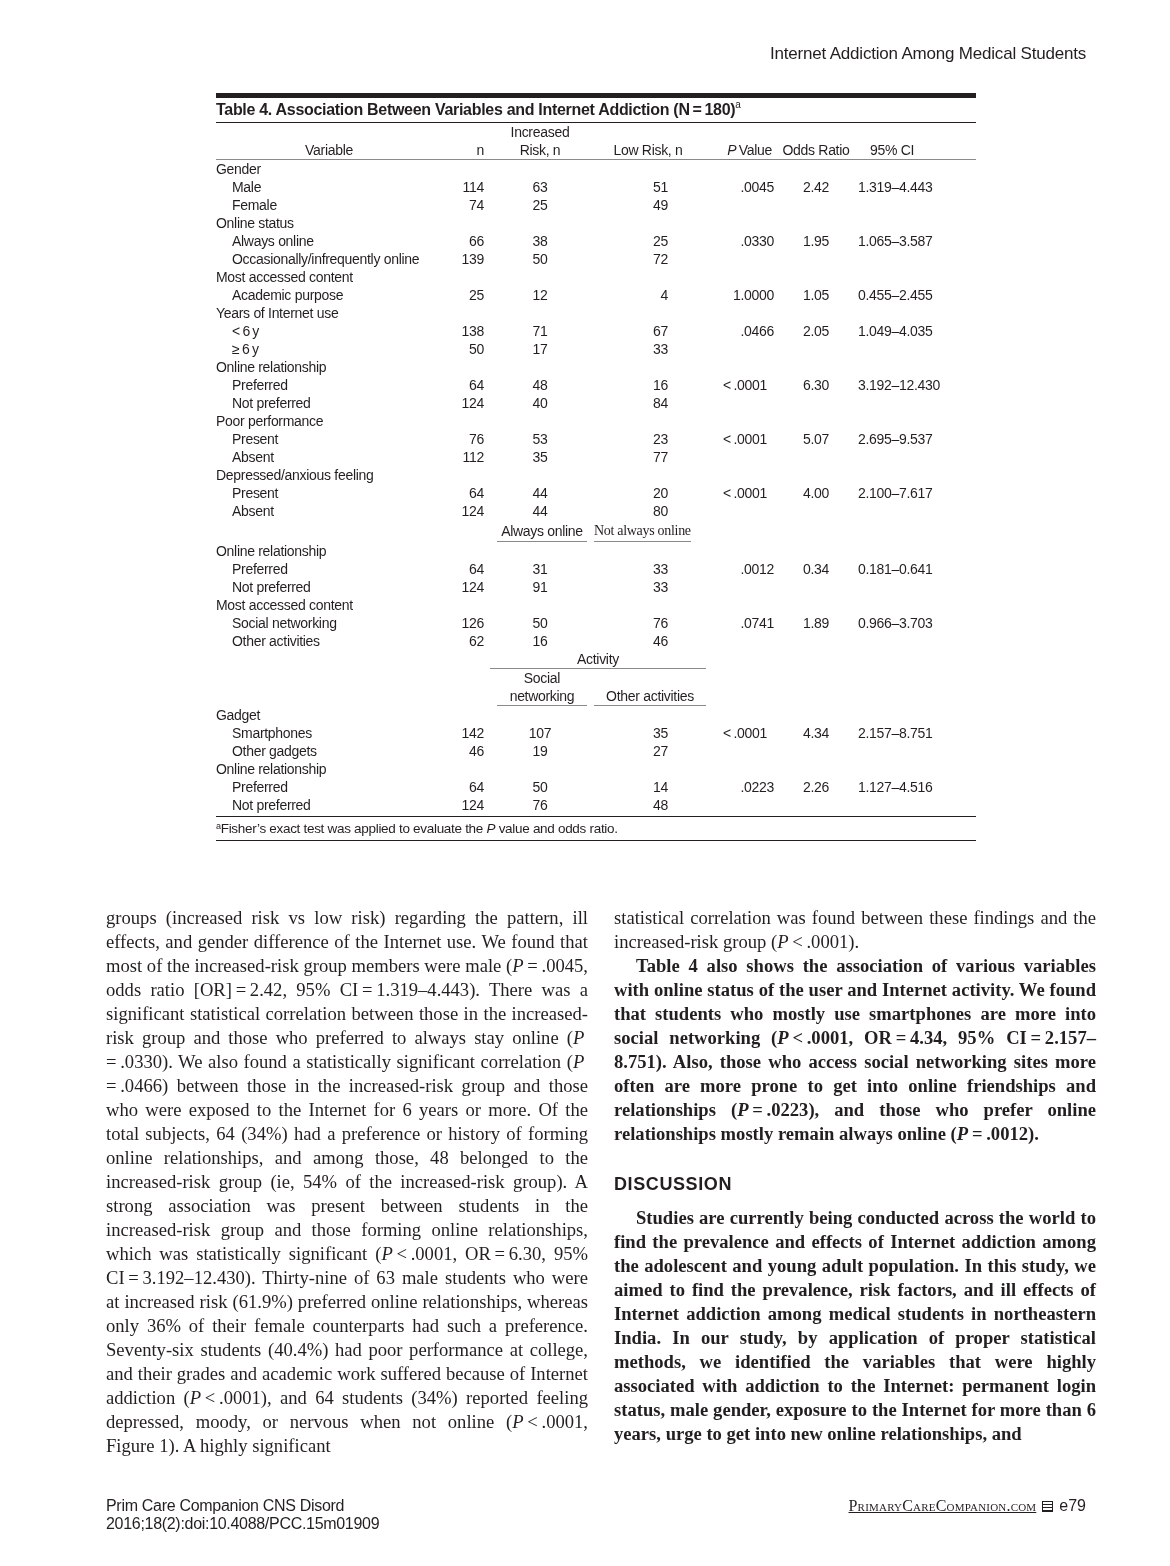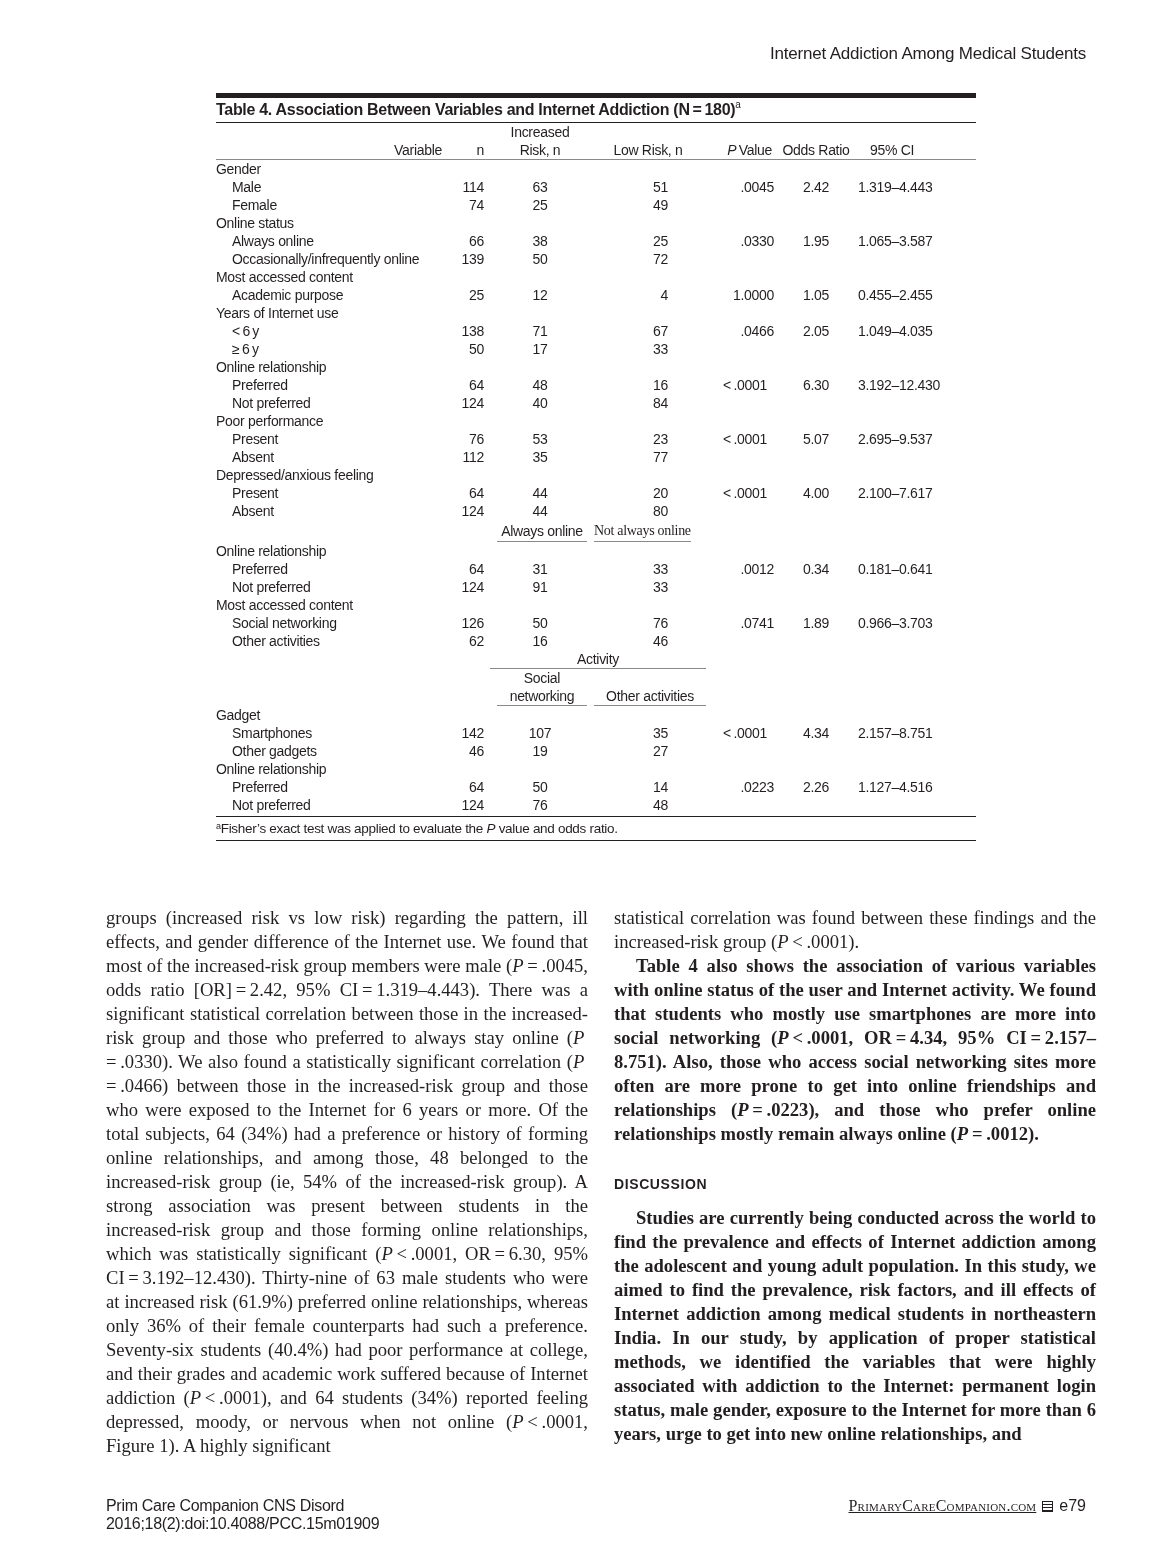--- a/index.html
+++ b/index.html
@@ -25,21 +25,21 @@
   td, th { font-weight: normal; height: 18px; line-height: 18px; padding: 0; white-space: nowrap; vertical-align: bottom; }
   col.c-var { width: 226px; }
   col.c-n { width: 44px; }
   col.c-inc { width: 108px; }
   col.c-low { width: 108px; }
   col.c-p { width: 78px; }
   col.c-or { width: 72px; }
   col.c-ci { width: 124px; }
 
   thead tr.h2 th { border-bottom: 1.5px solid #8a8a8a; }
-  th.v { text-align: right; }
+  th.v { text-align: center; }
   th.n, td.n { text-align: right; padding-right: 2px; }
   th.inc, td.inc { text-align: center; }
   th.low { text-align: center; }
   td.low { text-align: right; padding-right: 34px; }
   th.p { text-align: right; padding-right: 8px; }
   td.p { text-align: right; padding-right: 6px; }
   td.p.lt { text-align: left; padding-left: 21px; padding-right: 0; }
   th.or, td.or { text-align: center; }
   th.ci { text-align: left; padding-left: 18px; }
   td.ci { text-align: left; padding-left: 6px; }
@@ -68,21 +68,21 @@
     position: absolute; top: 906px; width: 482px;
     font-family: "Liberation Serif", serif; font-size: 18.6px; line-height: 24px; color: #231f20;
     text-align: justify;
   }
   .col-left { left: 106px; }
   .col-right { left: 614px; }
   .col p { margin: 0; }
   .col p.indent { text-indent: 22px; font-weight: bold; }
   .col i { font-style: italic; }
   .discussion-head {
-    font-family: "Liberation Sans", sans-serif; font-weight: bold; font-size: 14px; letter-spacing: 0.6px;
+    font-family: "Liberation Sans", sans-serif; font-weight: bold; font-size: 18px; letter-spacing: 0.6px;
     margin-top: 26px; margin-bottom: 10px; height: 24px; line-height: 24px;
   }
 
   .footer-left {
     position: absolute; left: 106px; top: 1497px;
     font-family: "Liberation Sans", sans-serif; font-size: 16px; line-height: 18px; color: #231f20; letter-spacing: -0.3px;
   }
   .footer-right {
     position: absolute; right: 84px; top: 1497px;
     font-size: 16px; line-height: 18px; color: #231f20; display: flex; align-items: center; gap: 6px;

